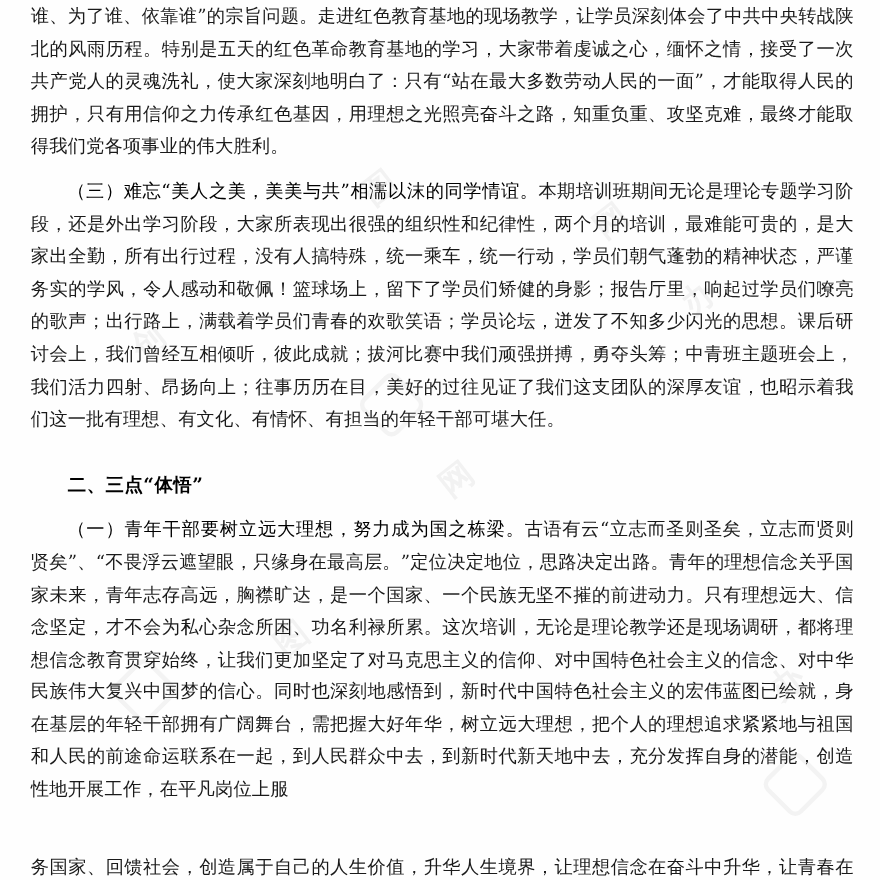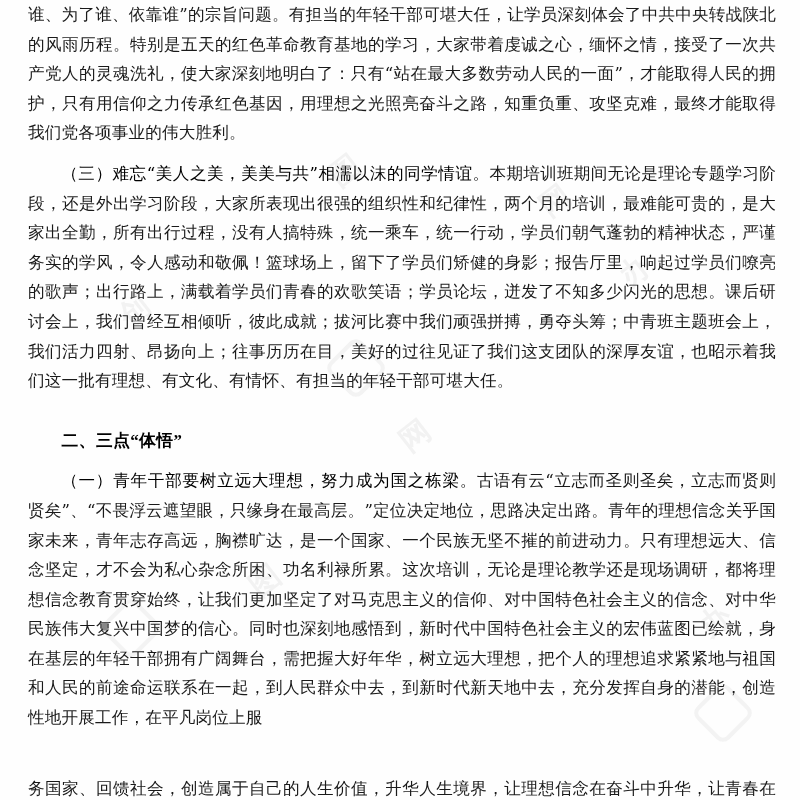--- a/index.html
+++ b/index.html
@@ -71,21 +71,20 @@
   p.body   { text-indent: 0; }
 
   .sec-head {
     margin: 0;
     color: #000000;
     font-size: 16.8px;
     line-height: 29.6px;
     font-weight: 700;
     text-indent: 2em;
     letter-spacing: 0.4px;
-    font-family: Liberation Serif, serif;
   }
 
   .lead {
     font-weight: 400;
     color: #000000;
     letter-spacing: 0.4px;
   }
 
   .gap-sm { height: 11px; }
   .gap-md { height: 30px; }
@@ -105,21 +104,21 @@
     <span class="wm" style="left:700px; top:600px;">办</span>
     <span class="wm" style="left:620px; top:250px;">办</span>
 
     <div class="wm-box" style="left:333px; top:345px;"></div>
     <div class="wm-box" style="left:108px; top:605px;"></div>
     <div class="wm-box" style="left:700px; top:690px;"></div>
   </div>
 
   <div id="content">
 
-    <p class="body">谁、为了谁、依靠谁”的宗旨问题。有担当的年轻干部可堪大任，让学员深刻体会了中共中央转战陕北的风雨历程。特别是五天的红色革命教育基地的学习，大家带着虔诚之心，缅怀之情，接受了一次共产党人的灵魂洗礼，使大家深刻地明白了：只有“站在最大多数劳动人民的一面”，才能取得人民的拥护，只有用信仰之力传承红色基因，用理想之光照亮奋斗之路，知重负重、攻坚克难，最终才能取得我们党各项事业的伟大胜利。</p>
+    <p class="body">谁、为了谁、依靠谁”的宗旨问题。走进红色教育基地的现场教学，让学员深刻体会了中共中央转战陕北的风雨历程。特别是五天的红色革命教育基地的学习，大家带着虔诚之心，缅怀之情，接受了一次共产党人的灵魂洗礼，使大家深刻地明白了：只有“站在最大多数劳动人民的一面”，才能取得人民的拥护，只有用信仰之力传承红色基因，用理想之光照亮奋斗之路，知重负重、攻坚克难，最终才能取得我们党各项事业的伟大胜利。</p>
 
     <div class="gap-sm"></div>
 
     <p class="indent"><span class="lead">（三）难忘“美人之美，美美与共”相濡以沫的同学情谊。</span><span>本期培训班期间无论是理论专题学习阶段，还是外出学习阶段，大家所表现出很强的组织性和纪律性，两个月的培训，最难能可贵的，是大家出全勤，所有出行过程，没有人搞特殊，统一乘车，统一行动，学员们朝气蓬勃的精神状态，严谨务实的学风，令人感动和敬佩！篮球场上，留下了学员们矫健的身影；报告厅里，响起过学员们嘹亮的歌声；出行路上，满载着学员们青春的欢歌笑语；学员论坛，迸发了不知多少闪光的思想。课后研讨会上，我们曾经互相倾听，彼此成就；拔河比赛中我们顽强拼搏，勇夺头筹；中青班主题班会上，我们活力四射、昂扬向上；往事历历在目，美好的过往见证了我们这支团队的深厚友谊，也昭示着我们这一批有理想、有文化、有情怀、有担当的年轻干部可堪大任。</span></p>
 
     <div class="gap-md"></div>
 
     <p class="sec-head">二、三点“体悟”</p>
 
     <div class="gap-sm"></div>

